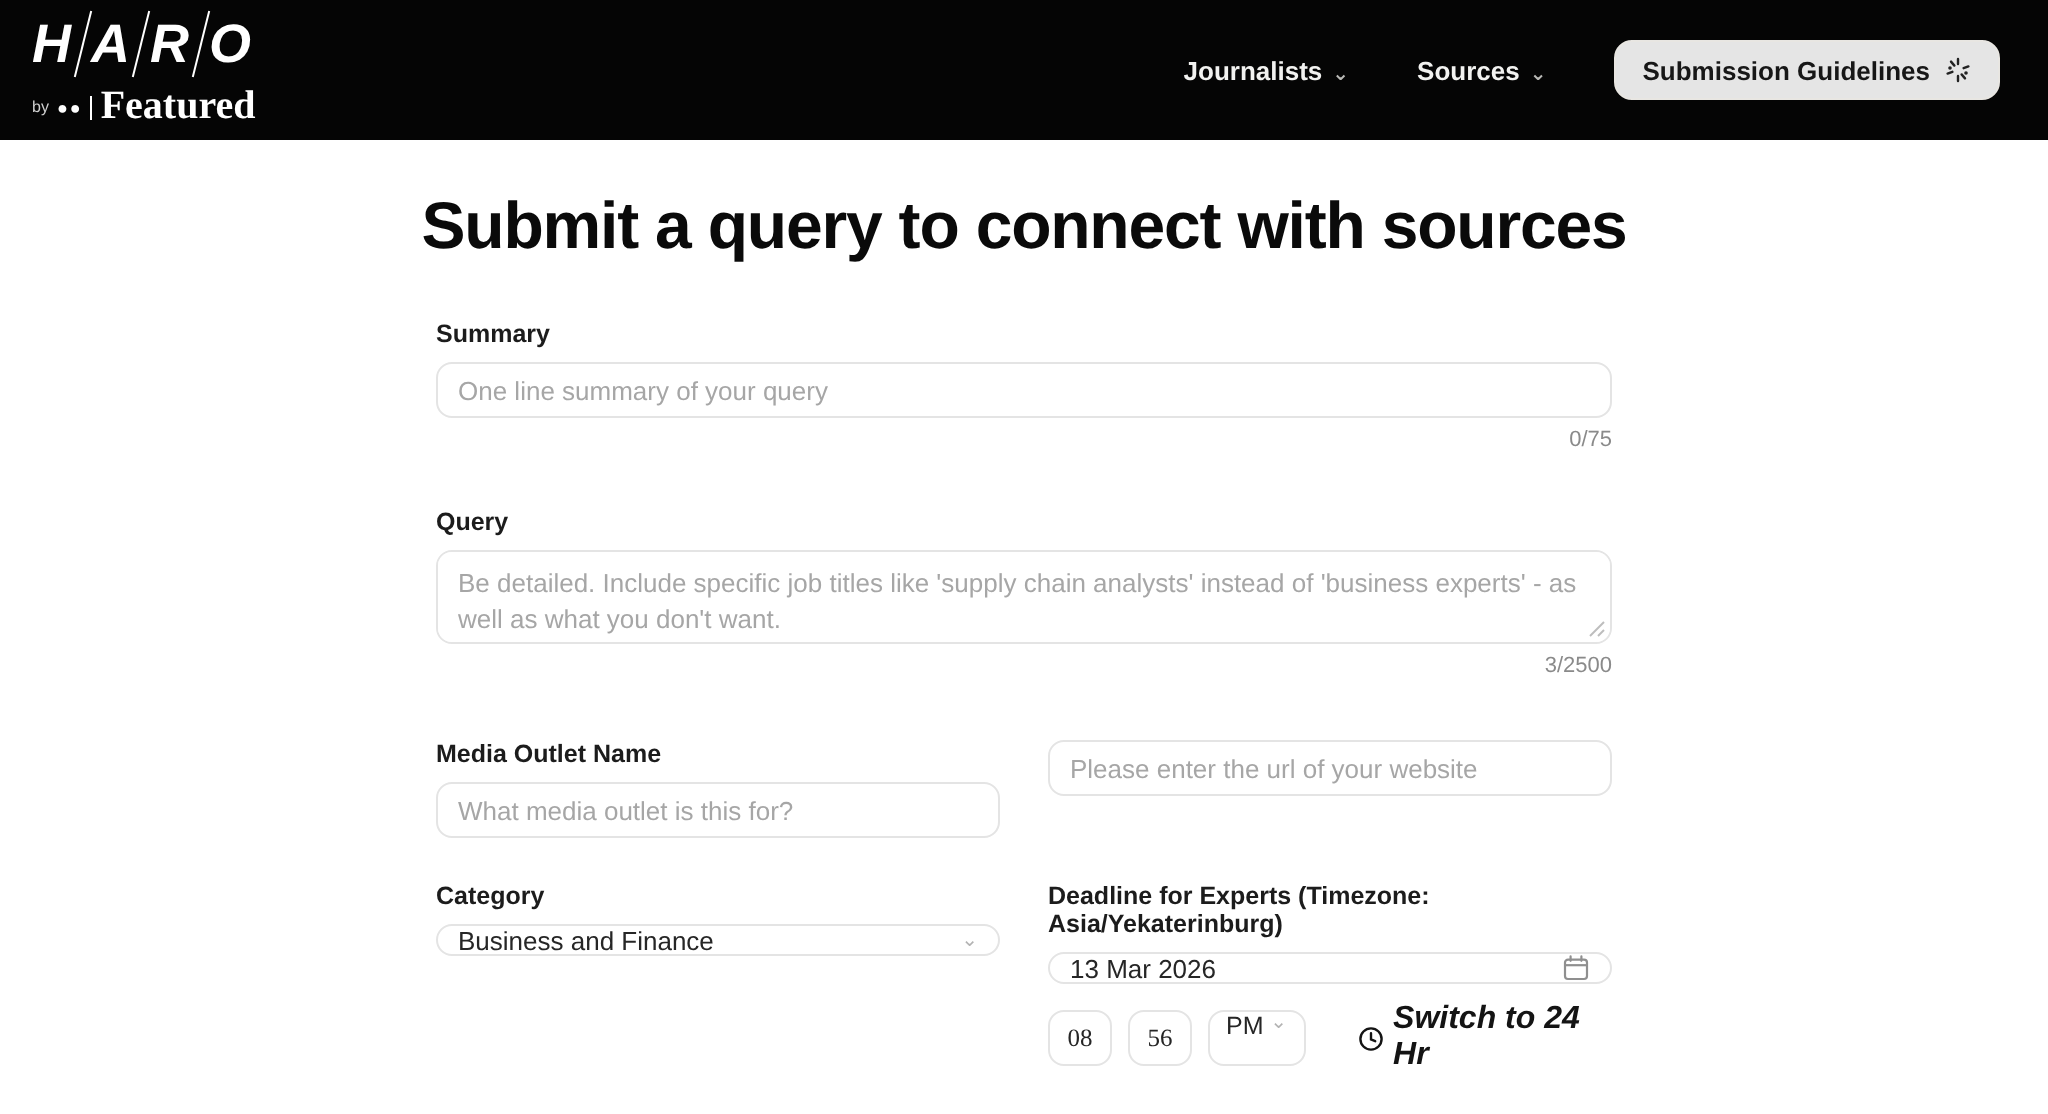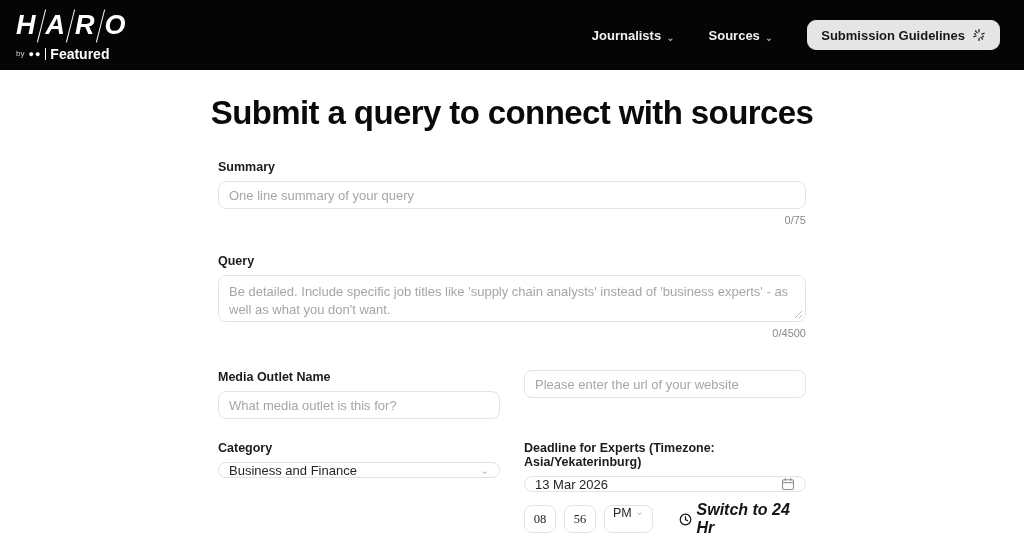--- a/index.html
+++ b/index.html
@@ -42,22 +42,22 @@
     display: flex;
     align-items: center;
     gap: 4px;
     margin-top: 3px;
     color: #fff;
   }
   .logo-by { font-size: 8px; color: #cfcfcf; }
   .logo-dots { font-size: 9px; letter-spacing: 1px; }
   .logo-bar { width: 1px; height: 12px; background: #fff; display: inline-block; }
   .logo-featured {
-    font-family: Liberation Sans, sans-serif;
-    font-size: 14px;
+    font-family: Liberation Serif, serif;
+    font-size: 20px;
     font-weight: 600;
   }
   .nav { display: flex; align-items: center; gap: 34px; }
   .nav-item {
     color: #f2f2f0;
     font-size: 13px;
     font-weight: 600;
     display: flex;
     align-items: flex-end;
     gap: 5px;
@@ -261,21 +261,21 @@
       <textarea class="textarea" placeholder="Be detailed. Include specific job titles like 'supply chain analysts' instead of 'business experts' - as well as what you don't want." style=""></textarea>
       <span class="resize-grip">
         <svg class="icon-svg" width="9" height="9" viewBox="0 0 9 9">
           <g stroke="#bdbdbd" stroke-width="1">
             <path d="M8 1 L1 8"></path>
               <path d="M8 5 L5 8"></path>
           </g>
         </svg>
       </span>
     </div>
-    <div class="counter">0/4500</div>
+    <div class="counter">3/2500</div>
   </div>
 
   <div class="row mt-gap2">
     <div class="col">
       <label class="field-label">Media Outlet Name</label>
       <input class="text-input" type="text" placeholder="What media outlet is this for?" style="">
     </div>
     <div class="col">
       <input class="text-input" type="text" placeholder="Please enter the url of your website" style="">
     </div>

